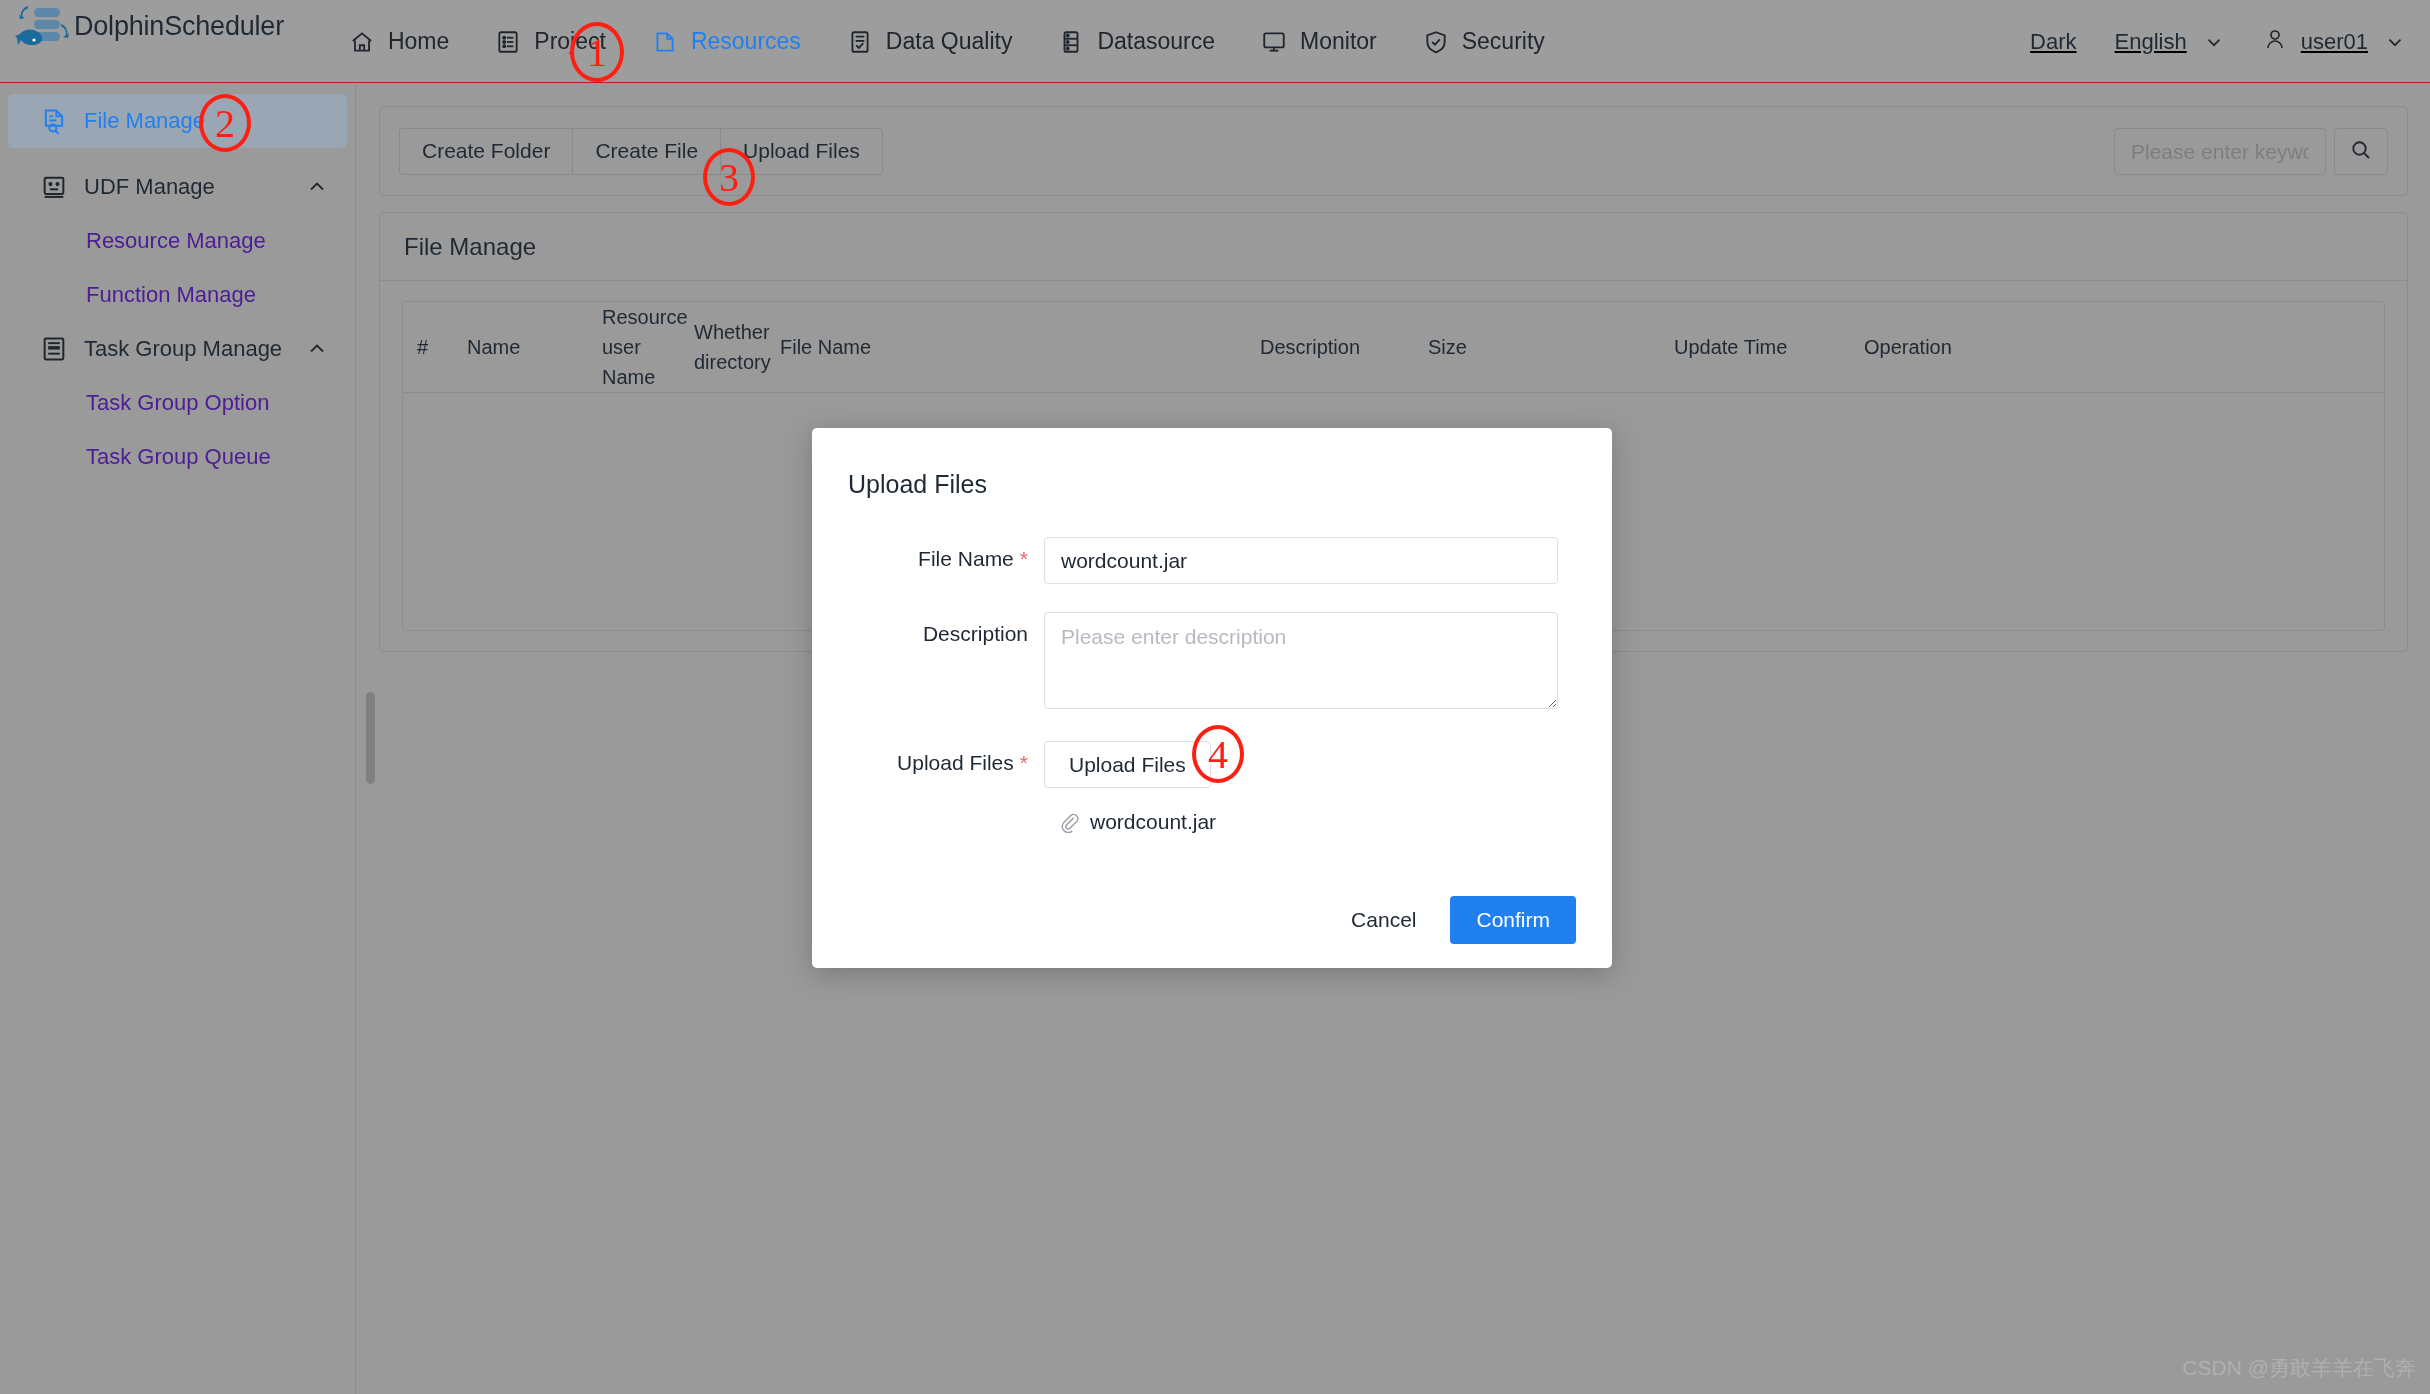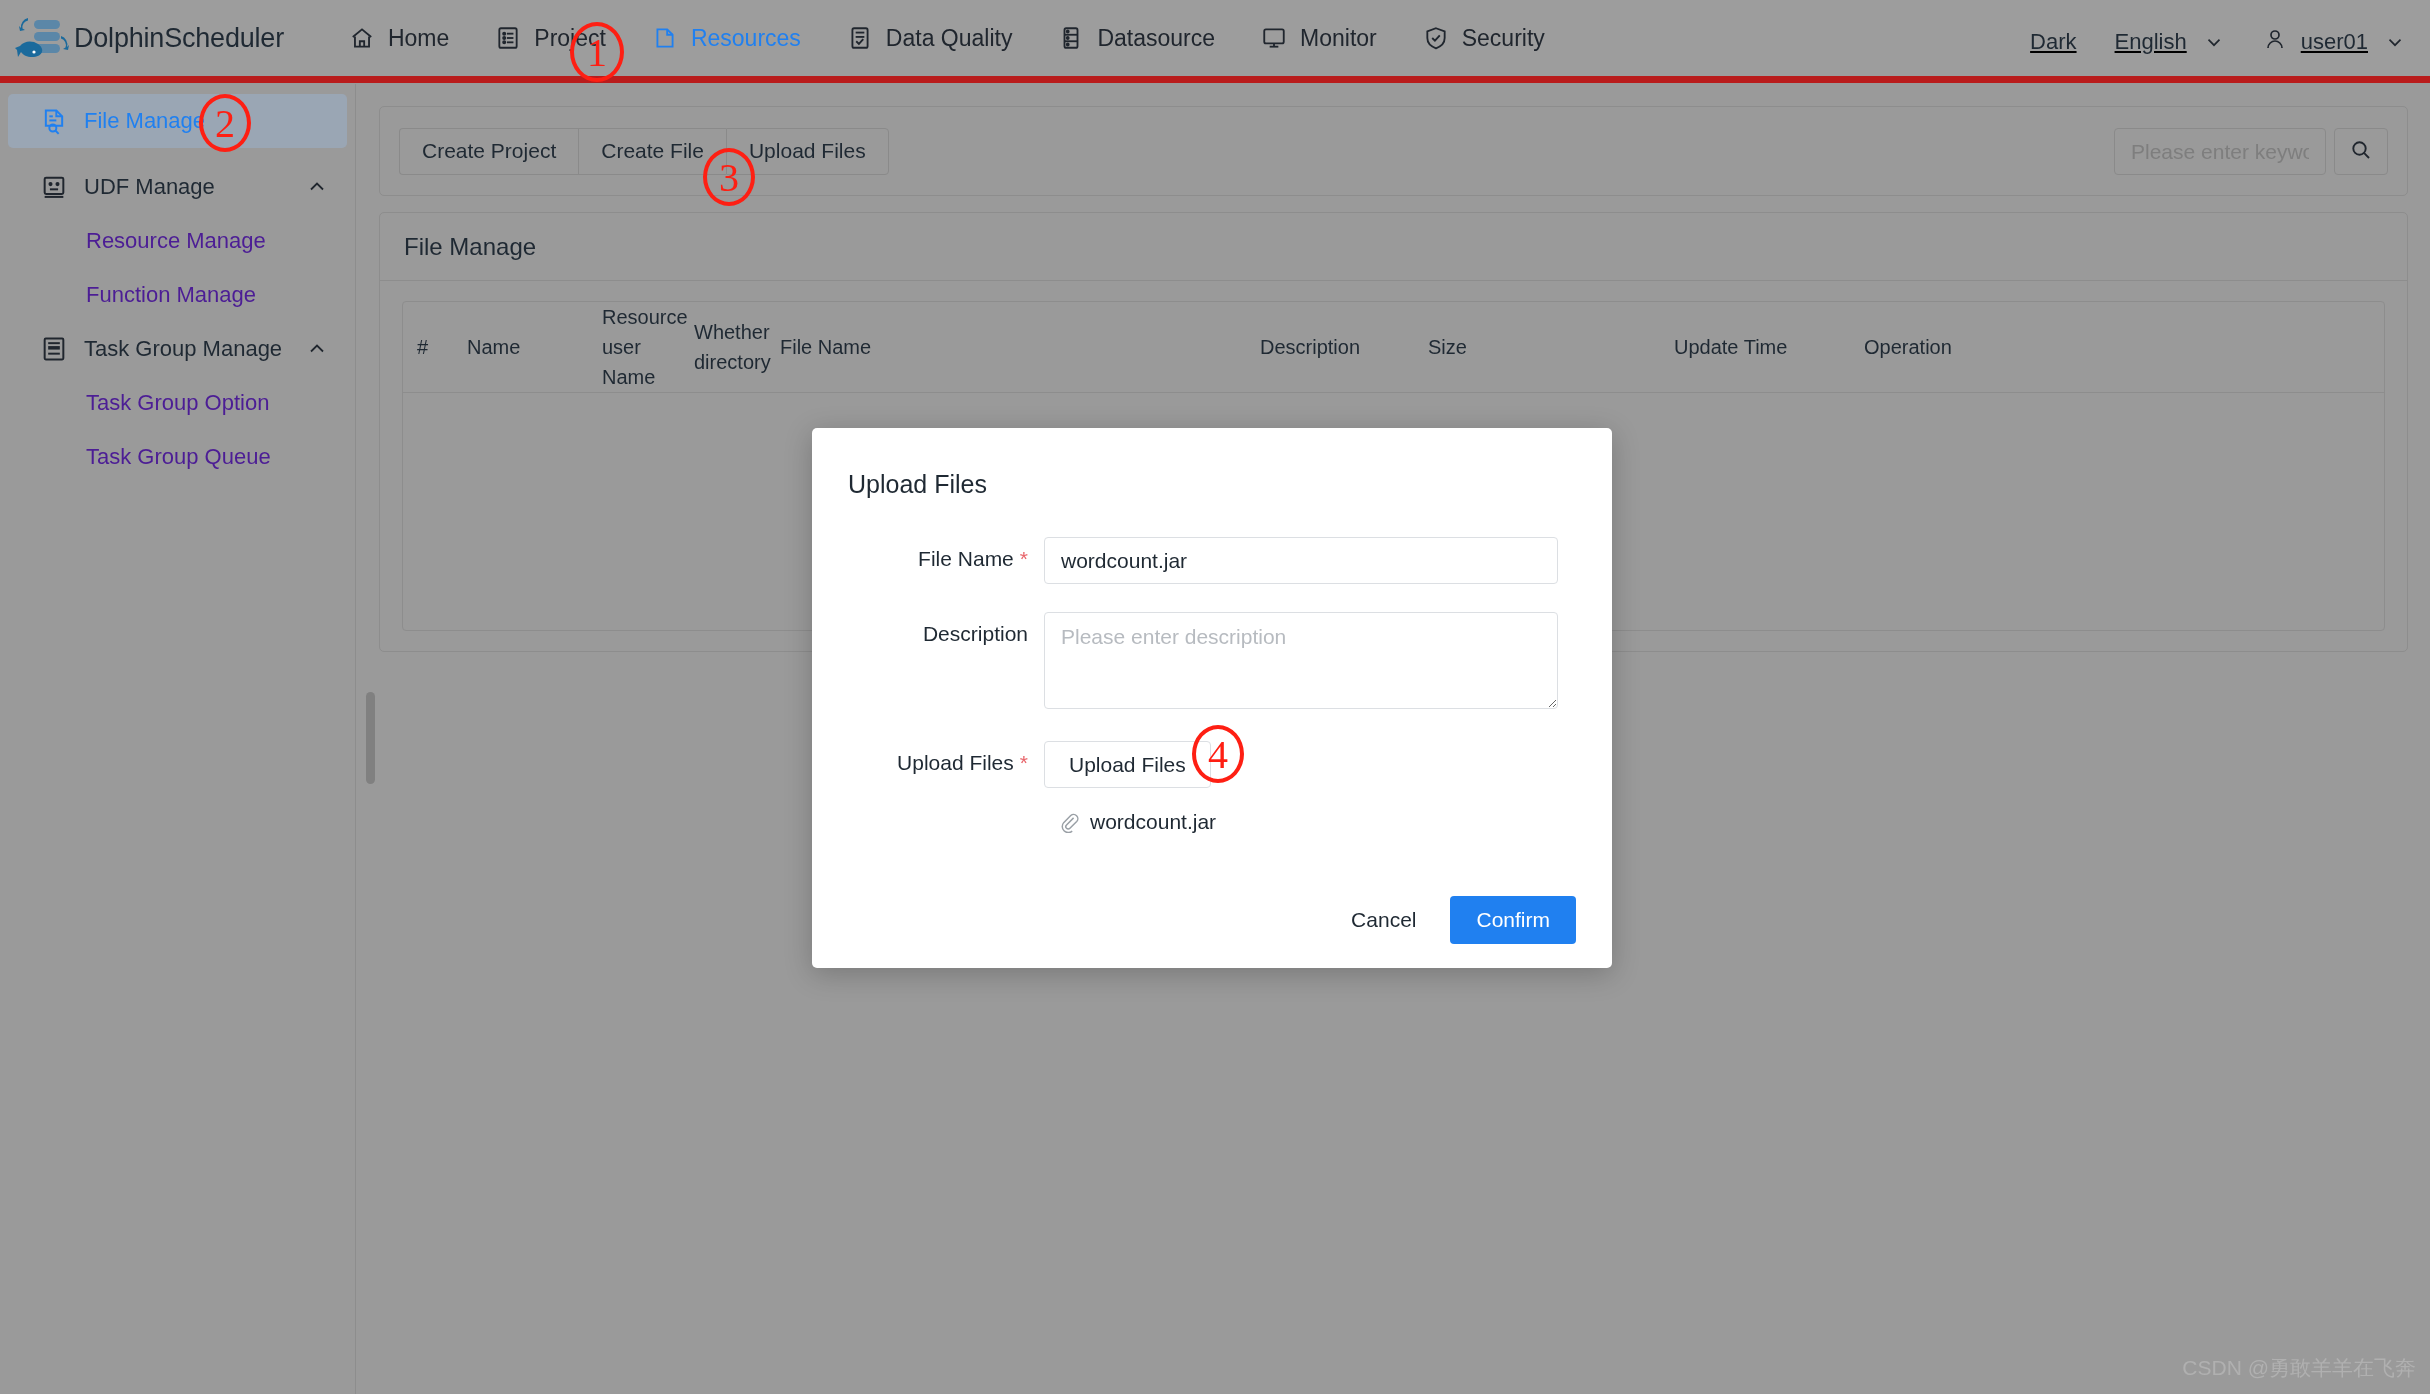--- a/index.html
+++ b/index.html
@@ -13,22 +13,22 @@
     position: relative;
     width: 2430px; height: 1394px;
     background: #9a9a9a;
   }
 
   
   .topbar {
     position: absolute; left: 0; top: 0;
     width: 2430px; height: 83px;
     background: #9d9d9d;
-    border-bottom: 7px solid #b91c1c;
-    display: flex; align-items: center;
+    border-bottom: 1px solid #b91c1c;
+    display: flex; align-items: flex-start;
   }
   .logo-wrap {
     display: flex; align-items: center;
     margin-left: 14px;
   }
   .logo-mark { width: 58px; height: 52px; display: block; }
   .logo-text {
     font-size: 27px; color: #1f2933; letter-spacing: -0.2px;
     margin-left: 2px;
   }
@@ -499,21 +499,21 @@
     <div class="side-sub">
       <span>Task Group Queue</span>
     </div>
 
   </div>
 
   <div class="content">
 
     <div class="card toolbar-card">
       <div class="btn-group">
-        <button class="btn">Create Project</button>
+        <button class="btn">Create Folder</button>
         <button class="btn">Create File</button>
         <button class="btn">Upload Files</button>
       </div>
 
       <div class="search-wrap">
         <input class="search-input" type="text" placeholder="Please enter keyword" style="">
         <button class="search-btn">
           <span>
             <svg viewBox="0 0 24 24" width="24" height="24" fill="none" stroke="#20262e" stroke-width="1.9">
               <circle cx="10.5" cy="10.5" r="6.2"></circle>

